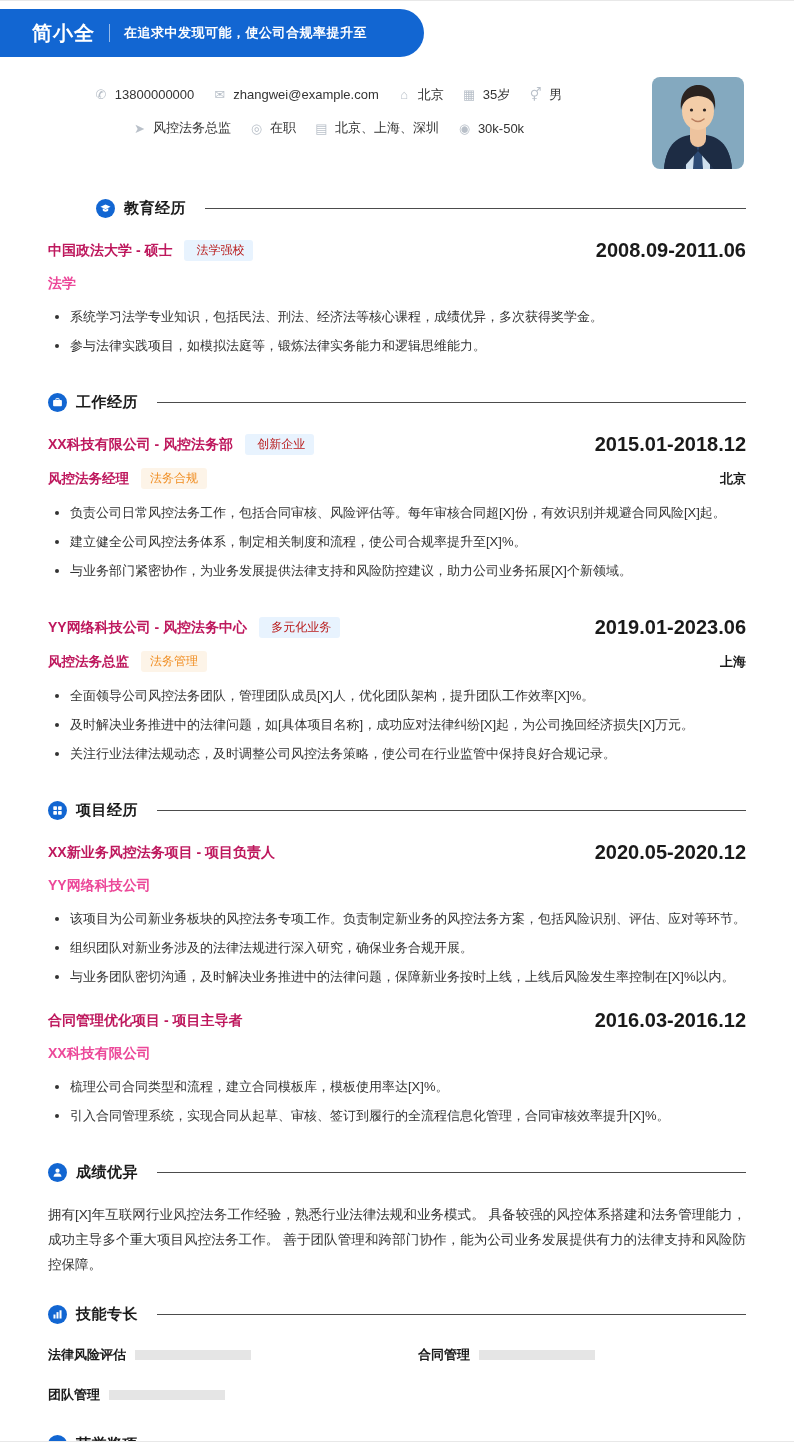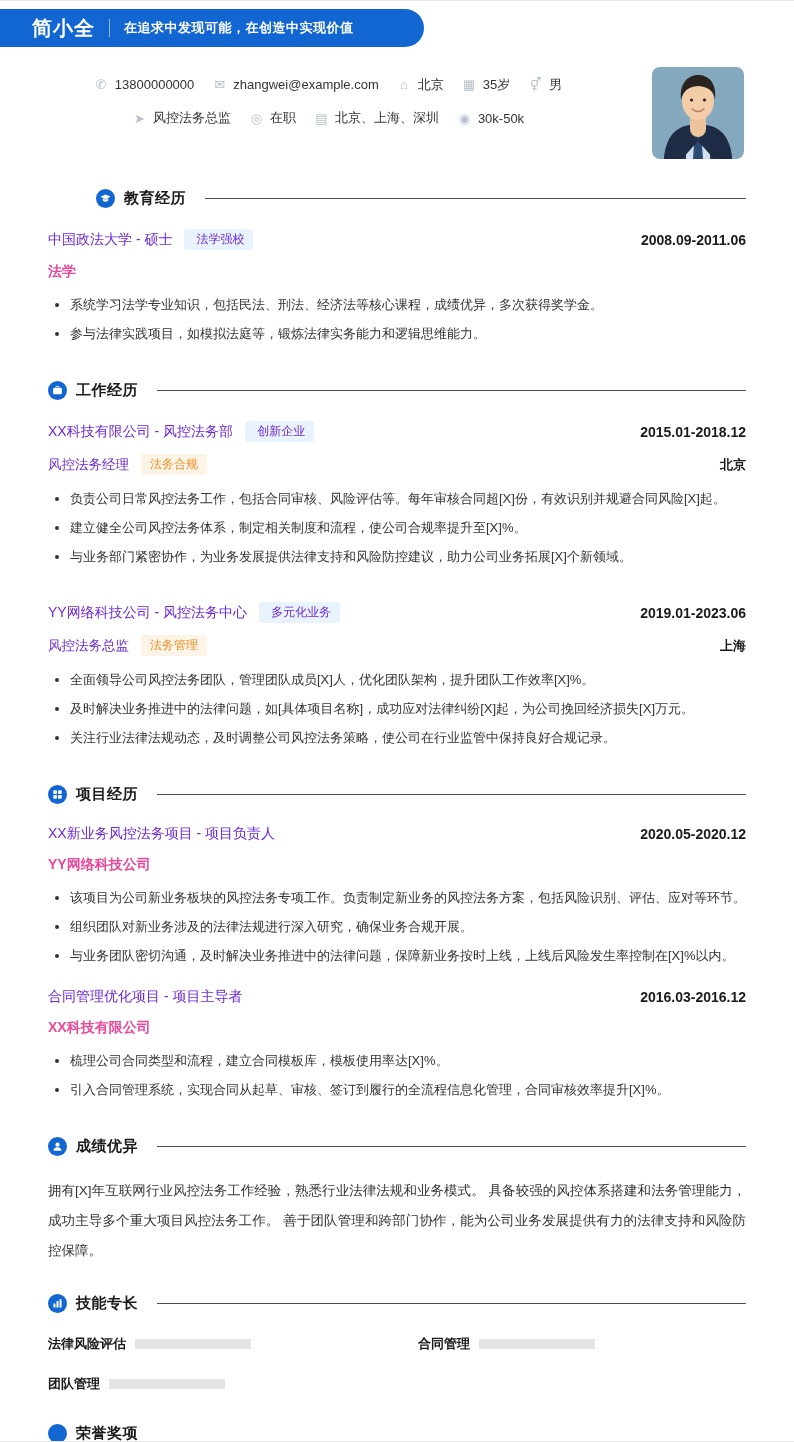--- a/index.html
+++ b/index.html
@@ -10,21 +10,21 @@
     background:#ffffff;
     color:#333;
     overflow:hidden;
     border-top:1px solid #e8e8e8;
     border-bottom:1px solid #e8e8e8;
     position:relative;
   }
   
   .top-badge {
     margin-top:8px;
-    width:424px; height:38px;
+    width:424px; height:48px;
     background:#1266d2;
     border-radius:0 24px 24px 0;
     display:flex; align-items:center;
     padding-left:32px;
     color:#fff;
   }
   .brand-name { font-size:20px; font-weight:bold; letter-spacing:1px; }
   .badge-divider { width:1px; height:18px; background:rgba(255,255,255,.55); margin:0 14px; }
   .brand-slogan { font-size:13px; font-weight:bold; letter-spacing:.5px; }
 
@@ -45,55 +45,55 @@
   .section-header { display:flex; align-items:center; gap:9px; }
   .sec-icon {
     width:19px; height:19px; border-radius:50%;
     background:#1266d2; display:flex; align-items:center; justify-content:center;
     flex:0 0 auto;
   }
   .sec-title { font-size:15px; font-weight:bold; color:#1a1a1a; letter-spacing:.5px; }
   .sec-line { flex:1; height:1px; background:#4c4c4c; margin-left:10px; }
 
   .item-row { display:flex; align-items:center; margin-top:21px; }
-  .item-title { font-size:14px; font-weight:normal; color:#6d28d9; }
-  .item-date { margin-left:auto; font-size:14px; font-weight:bold; color:#1a1a1a; }
+  .item-title { font-size:14px; font-weight:bold; color:#be185d; }
+  .item-date { margin-left:auto; font-size:20px; font-weight:bold; color:#1a1a1a; }
   .item-loc { margin-left:auto; font-size:13px; font-weight:bold; color:#1a1a1a; }
   .sub-row { margin-top:12px; }
   .tag {
     font-size:12px; padding:2px 9px; border-radius:3px; margin-left:12px;
     font-weight:normal;
   }
-  .tag-blue { background:#e8f3fe; color:#6d28d9;padding-left:12px; }
+  .tag-blue { background:#e8f3fe; color:#b91c1c;padding-left:12px; }
   .tag-orange { background:#fdf4e8; color:#f08c1f; }
 
   .bullets { margin-top:14px; }
   .bullet { display:flex; font-size:13px; color:#333; line-height:19px; margin-bottom:10px; }
   .bullet .dot { width:4px; height:4px; border-radius:50%; background:#333; margin:8px 11px 0 7px; flex:0 0 auto; }
 
   .bold-line { font-size:14px; font-weight:bold; color:#ec4899; margin-top:13px; }
 
-  .summary-text { margin-top:20px; font-size:13.5px; color:#333; line-height:30px; text-align:justify; }
+  .summary-text { margin-top:20px; font-size:13.5px; color:#333; line-height:25px; text-align:justify; }
 
   
   .skills-grid { margin-top:22px; display:grid; grid-template-columns: 370px 1fr; row-gap:22px; }
   .skill { display:flex; align-items:center; }
   .skill-name { font-size:13px; font-weight:bold; color:#1a1a1a; margin-right:9px; white-space:nowrap; }
   .skill-bar { width:116px; height:10px; background:#e5e5e5; position:relative; }
   .skill-fill { height:100%; background:#1266d2; clip-path:polygon(0 0,100% 0,calc(100% - 5px) 100%,0 100%); }
 
   .mt-sec { margin-top:38px; }
 </style>
 </head>
 <body>
 
 <div class="top-badge">
   <span class="brand-name">简小全</span>
   <span class="badge-divider"></span>
-  <span class="brand-slogan">在追求中发现可能，在创造中实现价值</span>
+  <span class="brand-slogan">在追求中发现可能，使公司合规率提升至</span>
 </div>
 
 <div class="profile-row">
   <div class="contact-block">
     <div class="contact-line">
       <span class="contact-item">
         <span class="c-icon">✆</span>
         <span>13800000000</span>
       </span>
       <span class="contact-item">

